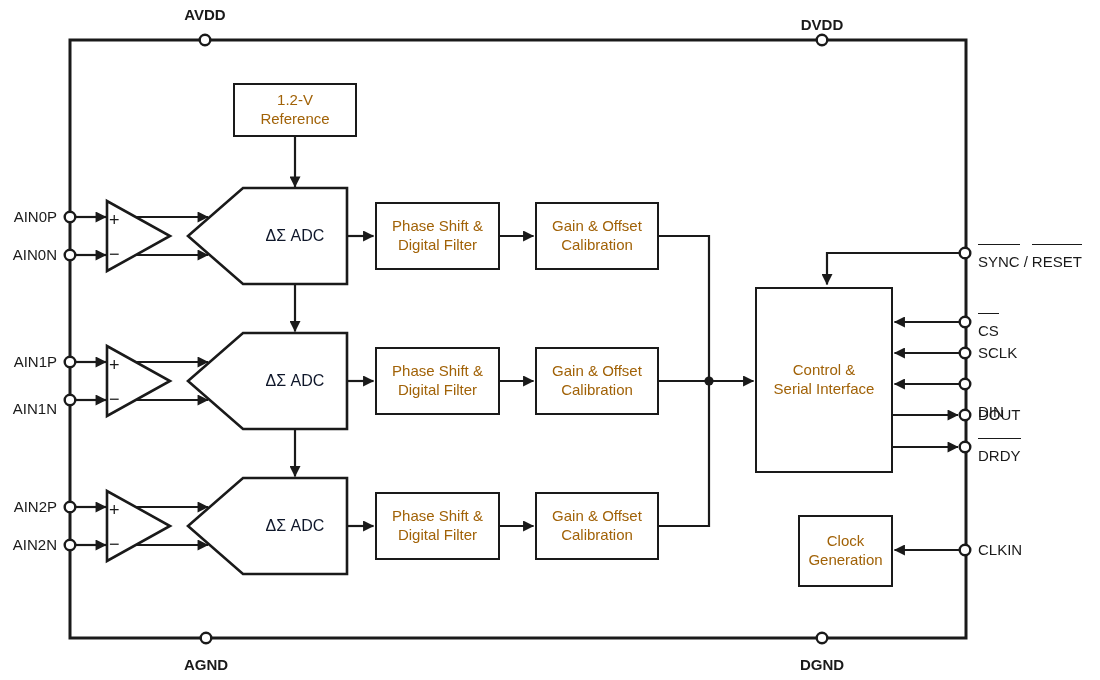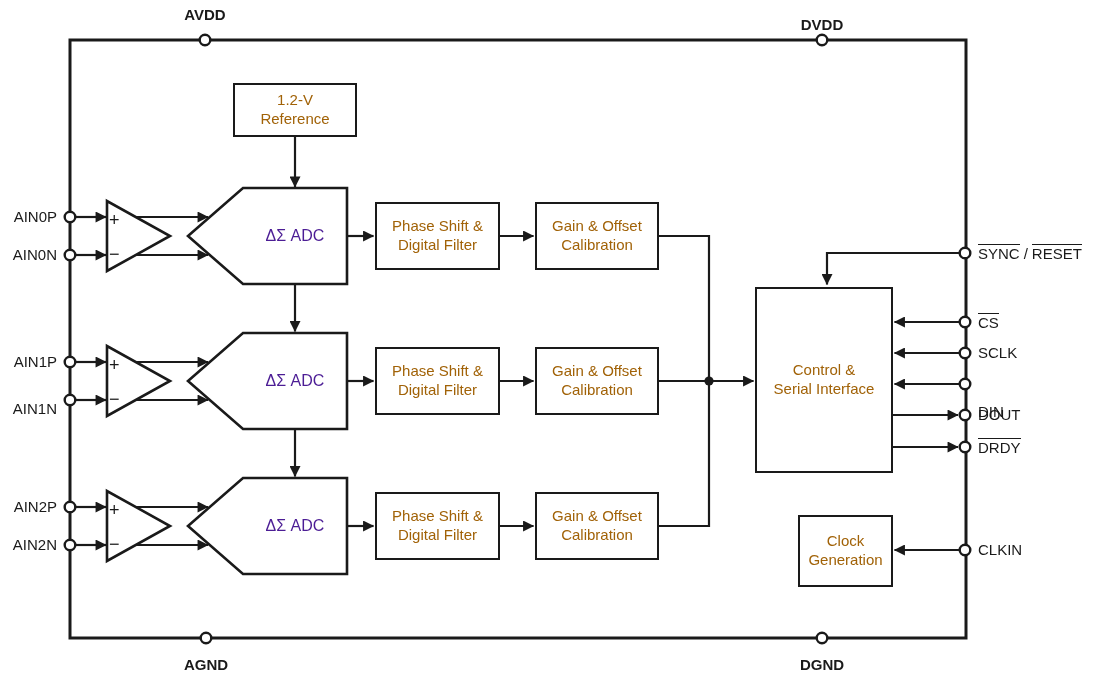--- a/index.html
+++ b/index.html
@@ -7,22 +7,22 @@
           font-family:"Liberation Sans",sans-serif;color:#1a1a1a;}
   #wiring{position:absolute;left:0;top:0;}
   .lbl{position:absolute;font-size:15px;color:#1a1a1a;}
   .pinlbl-t{width:90px;text-align:center;height:18px;line-height:18px;font-weight:bold;}
   .pinlbl-l{left:5px;width:52px;text-align:right;height:18px;line-height:18px;}
   .pinlbl-r{left:978px;height:18px;line-height:18px;white-space:nowrap;}
   .box{position:absolute;box-sizing:border-box;border:2.5px solid #1a1a1a;background:#fff;
        display:flex;align-items:center;justify-content:center;text-align:center;
        white-space:pre-line;font-size:15px;line-height:1.25;color:#a16207;}
   .adclbl{position:absolute;left:243px;width:104px;height:20px;text-align:center;
-          font-size:16px;line-height:20px;color:#4c1d95;}
-  .ov{display:inline-block;border-top:1.8px solid #1a1a1a;padding-top:1px;line-height:1.05;text-align:right;}
+          font-size:16px;line-height:20px;color:#0f172a;}
+  .ov{display:inline-block;border-top:1.8px solid #1a1a1a;padding-top:9px;line-height:1.05;text-align:right;}
   .sep{margin:0 4px;}
   svg line,svg polyline{stroke:#1a1a1a;stroke-width:2.2;fill:none;}
   svg polygon{stroke:#1a1a1a;stroke-width:2.6;fill:#fff;}
   svg .outer{stroke:#1a1a1a;stroke-width:3;fill:none;}
   svg .pin{stroke:#1a1a1a;stroke-width:2.4;fill:#fff;}
   svg .dot{fill:#1a1a1a;stroke:none;}
   svg text{font-family:"Liberation Sans",sans-serif;font-size:18px;fill:#1a1a1a;}
 </style>
 </head>
 <body>

